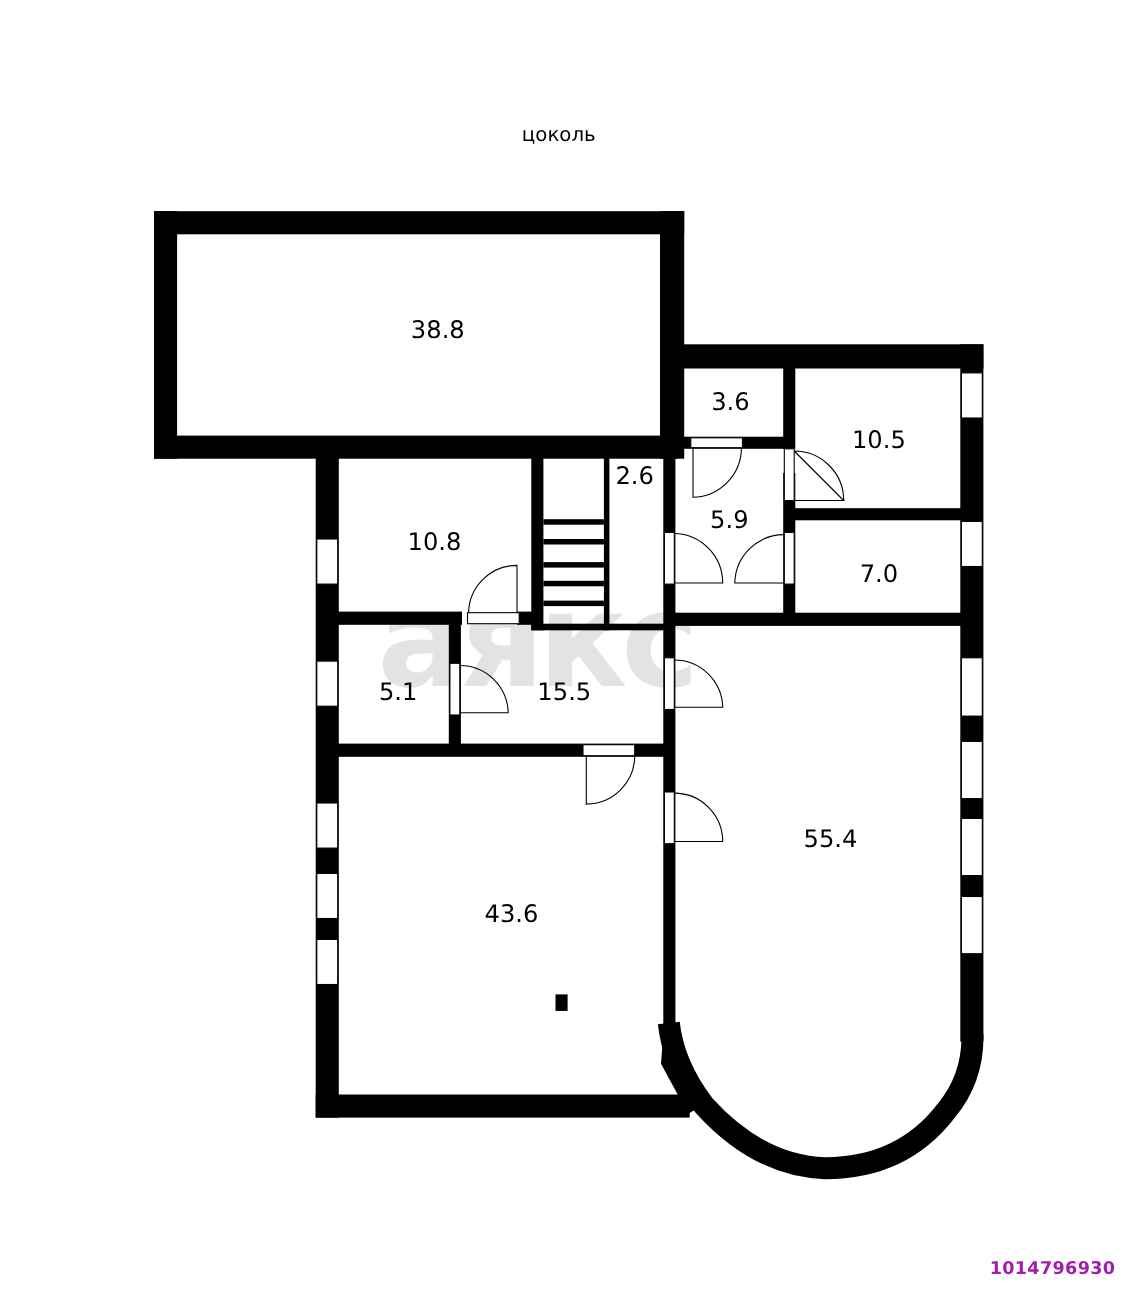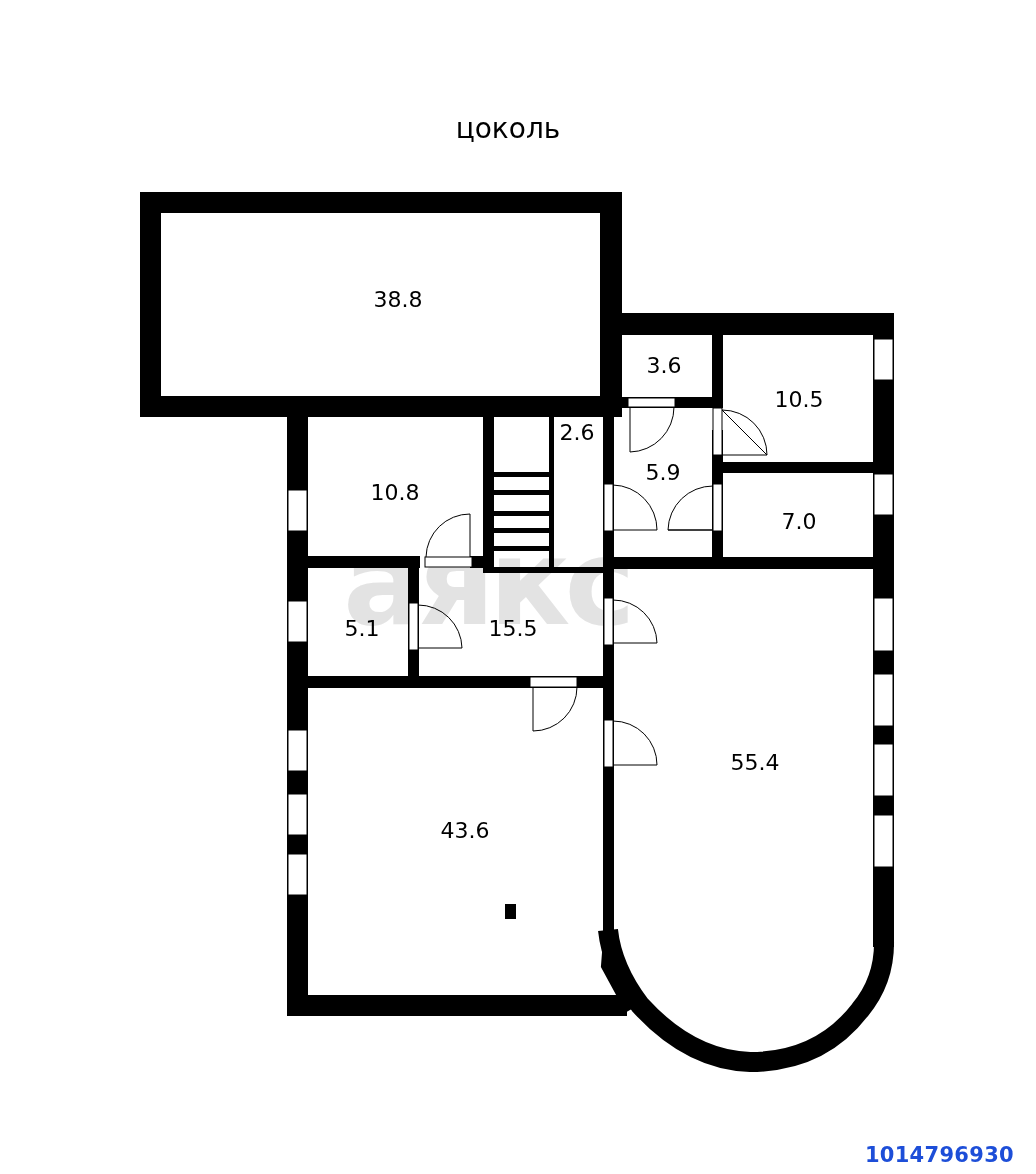--- a/index.html
+++ b/index.html
@@ -1,22 +1,22 @@
 <!DOCTYPE html>
 <html><head>
   <meta charset="utf-8">
   <style>
     html, body { margin: 0; padding: 0; background: #ffffff; }
     body { width: 1036px; height: 1174px; position: relative; overflow: hidden;
            font-family: "DejaVu Sans", sans-serif; }
     #title { position: absolute; left: 0; width: 1016px; top: 112px; text-align: center;
-             font-size: 28px; color: #000; }
+             font-size: 18px; color: #000; }
     #plan { position: absolute; left: 0; top: 0; }
-    #listing-id { position: absolute; right: 22px; top: 1143px; font-size: 21px;
-                  font-weight: bold; color: #1d4ed8; letter-spacing: 0.3px; }
+    #listing-id { position: absolute; right: 22px; top: 1143px; font-size: 16px;
+                  font-weight: bold; color: #a21caf; letter-spacing: 0.3px; }
     .room-label { font-family: "DejaVu Sans", sans-serif; font-size: 22px; fill: #000; }
     .watermark { font-family: "DejaVu Sans", sans-serif; font-size: 120px; font-weight: bold;
                  fill: #d9d9d9; fill-opacity: 0.75; letter-spacing: -6px; }
   </style>
 </head>
 <body>
 
 <div id="title">цоколь</div>
 
 <svg id="plan" width="1036" height="1174" viewBox="0 0 1036 1174">

